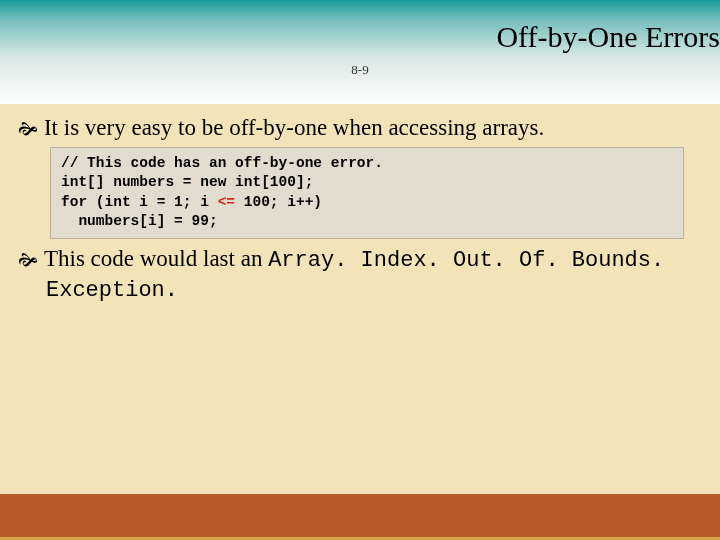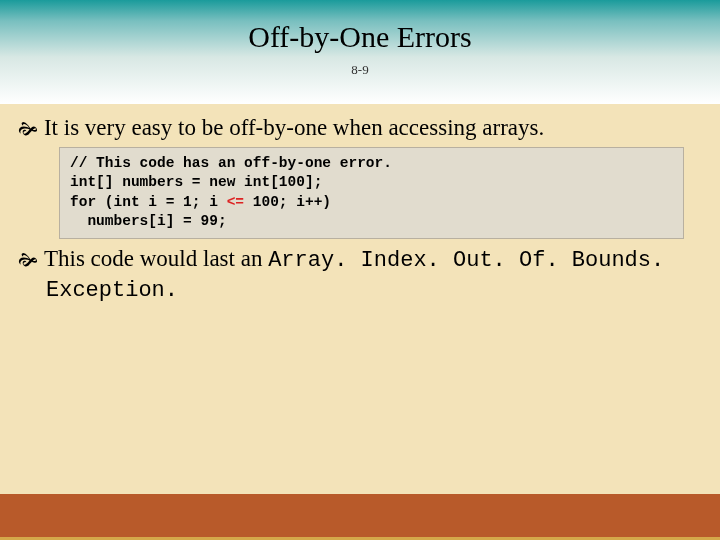--- a/index.html
+++ b/index.html
@@ -19,20 +19,21 @@
   .header {
     height: 104px;
     background: linear-gradient(to bottom, #1a9b9b 0%, #78bfbf 20%, #d8e8e4 55%, #ffffff 100%);
     text-align: center;
     padding-top: 20px;
   }
   .title {
     font-size: 30px;
     color: #000;
     font-weight: normal;
+    text-align: right;
   }
   .page-num {
     font-size: 13px;
     color: #333;
     margin-top: 8px;
   }
   .content {
     padding: 10px 36px 0 18px;
   }
   .bullet-line {
@@ -46,21 +47,21 @@
   .bullet-line::before {
     content: "\1F65E";
     font-size: 18px;
     margin-right: 6px;
     color: #000;
     display: inline;
   }
   .code-block {
     background: #e1dcce;
     border: 1px solid #b8b0a0;
-    margin: 2px 0 6px 41px;
+    margin: 2px 0 6px 32px;
     padding: 6px 10px;
     font-family: 'Courier New', monospace;
     font-size: 14.5px;
     font-weight: bold;
     line-height: 1.35;
     white-space: pre;
     color: #000;
   }
   .kw-op { color: #d22; }
   .exc {

